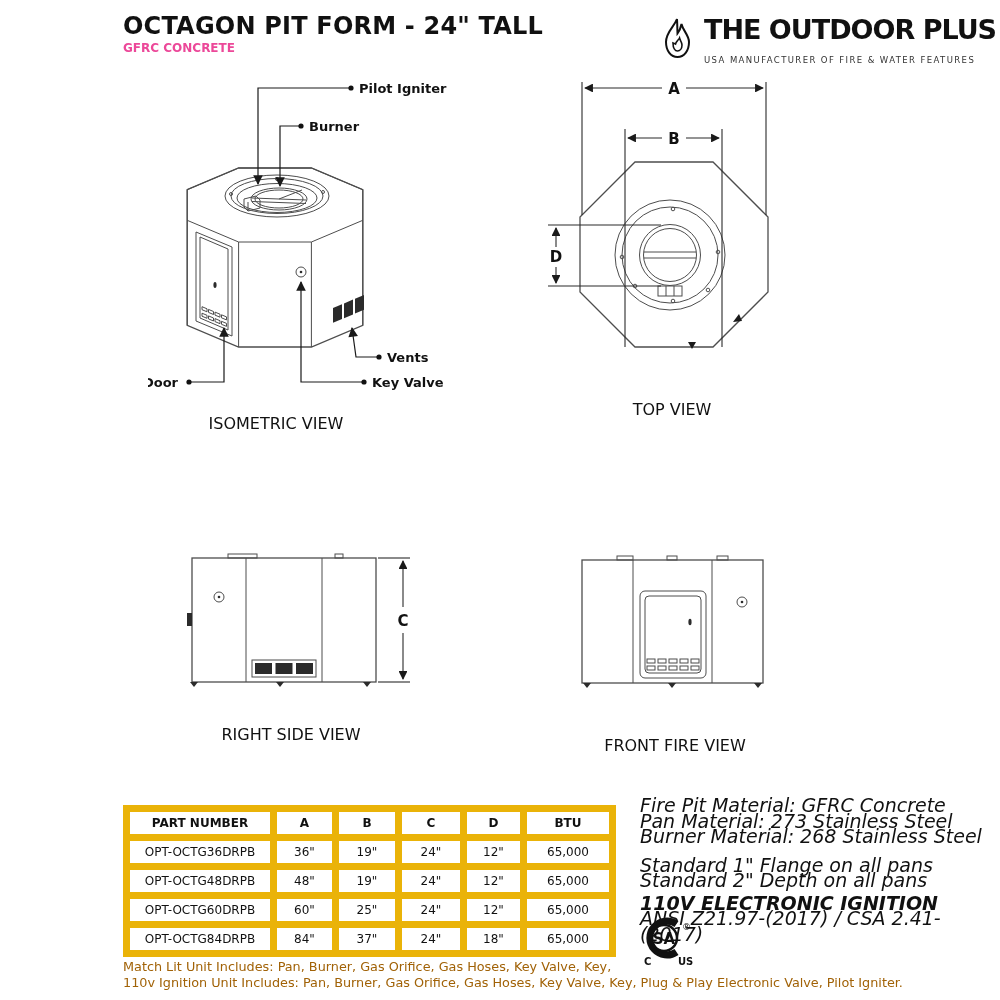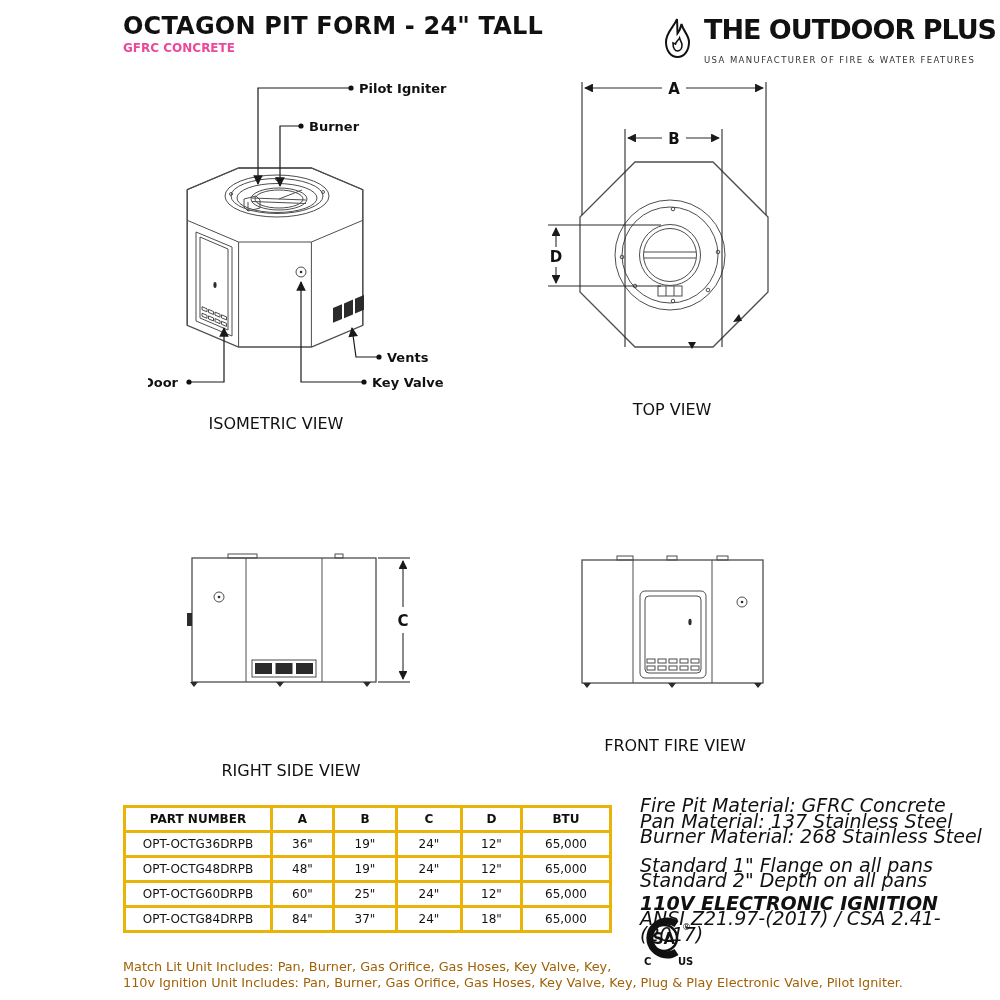--- a/index.html
+++ b/index.html
@@ -17,21 +17,21 @@
   .dline{stroke:#4d4d4d;stroke-width:1;fill:none;}
   .dline2{stroke:#4d4d4d;stroke-width:1.3;fill:none;}
   .callout{stroke:#1a1a1a;stroke-width:1.2;fill:none;}
   .dimline{stroke:#2a2a2a;stroke-width:1.1;fill:none;}
   .lbl{font-family:"DejaVu Sans","Liberation Sans",sans-serif;font-size:13px;font-weight:bold;fill:#111;}
   .dimlbl{font-family:"DejaVu Sans","Liberation Sans",sans-serif;font-size:15px;font-weight:bold;fill:#111;}
   .caption{font-size:16px;font-weight:normal;text-align:center;color:#111;}
   .fillDark{fill:#2b2b2b;stroke:none;}
   
   table.spec{border-collapse:collapse;table-layout:fixed;width:486px;}
-  table.spec th,table.spec td{border:3px solid #eab308;text-align:center;vertical-align:middle;
+  table.spec th,table.spec td{border:7px solid #eab308;text-align:center;vertical-align:middle;
       height:22px;padding:0;font-size:12px;color:#111;}
   table.spec th{font-weight:bold;font-size:12px;}
   td.pn{font-size:11px;}
   
   .info{font-size:19px;line-height:15.5px;color:#111;font-style:italic;}
   .info .gap{height:13px;}
   .info .b{font-weight:bold;}
   
   .notes{font-size:12.8px;line-height:16px;color:#a16207;}
 </style>
@@ -212,21 +212,21 @@
       <polygon class="fillDark" points="188,137 196,137 192,142"></polygon>
     </g>
     <g>
       <line class="dimline" x1="203" y1="13" x2="235" y2="13"></line>
       <line class="dimline" x1="203" y1="137" x2="235" y2="137"></line>
       <line class="dimline" x1="228" y1="62" x2="228" y2="16" marker-end="url(#ah)"></line>
       <line class="dimline" x1="228" y1="88" x2="228" y2="134" marker-end="url(#ah)"></line>
       <text class="dimlbl" x="228" y="81" text-anchor="middle">C</text>
     </g>
   </svg>
-  <div class="abs caption" style="left:171px;top:725px;width:240px;margin-top:36px;">RIGHT SIDE VIEW</div>
+  <div class="abs caption" style="left:171px;top:725px;width:240px;">RIGHT SIDE VIEW</div>
 
   <svg class="abs" style="left:570px;top:545px;" width="220" height="150" viewBox="0 0 220 150">
     <g>
       <rect class="dline2" x="12" y="15" width="181" height="123"></rect>
       <line class="dline" x1="63" y1="15" x2="63" y2="138"></line>
       <line class="dline" x1="142" y1="15" x2="142" y2="138"></line>
       <rect class="dline" x="47" y="11" width="16" height="4"></rect>
       <rect class="dline" x="97" y="11" width="10" height="4"></rect>
       <rect class="dline" x="147" y="11" width="11" height="4"></rect>
       <g>
@@ -303,21 +303,21 @@
       <td>37"</td>
       <td>24"</td>
       <td>18"</td>
       <td>65,000</td>
     </tr>
   </tbody>
     </table>
 
   <div class="abs info" style="left:640px;top:798px;">
     <div>Fire Pit Material: GFRC Concrete</div>
-    <div>Pan Material: 137 Stainless Steel</div>
+    <div>Pan Material: 273 Stainless Steel</div>
     <div>Burner Material: 268 Stainless Steel</div>
     <div class="gap"></div>
     <div>Standard 1" Flange on all pans</div>
     <div>Standard 2" Depth on all pans</div>
     <div class="gap" style="height:7px;"></div>
     <div class="b">110V ELECTRONIC IGNITION</div>
     <div>ANSI Z21.97-(2017) / CSA 2.41-(2017)</div>
   </div>
 
   <svg class="abs" style="left:640px;top:916px;" width="80" height="52" viewBox="0 0 80 52">

